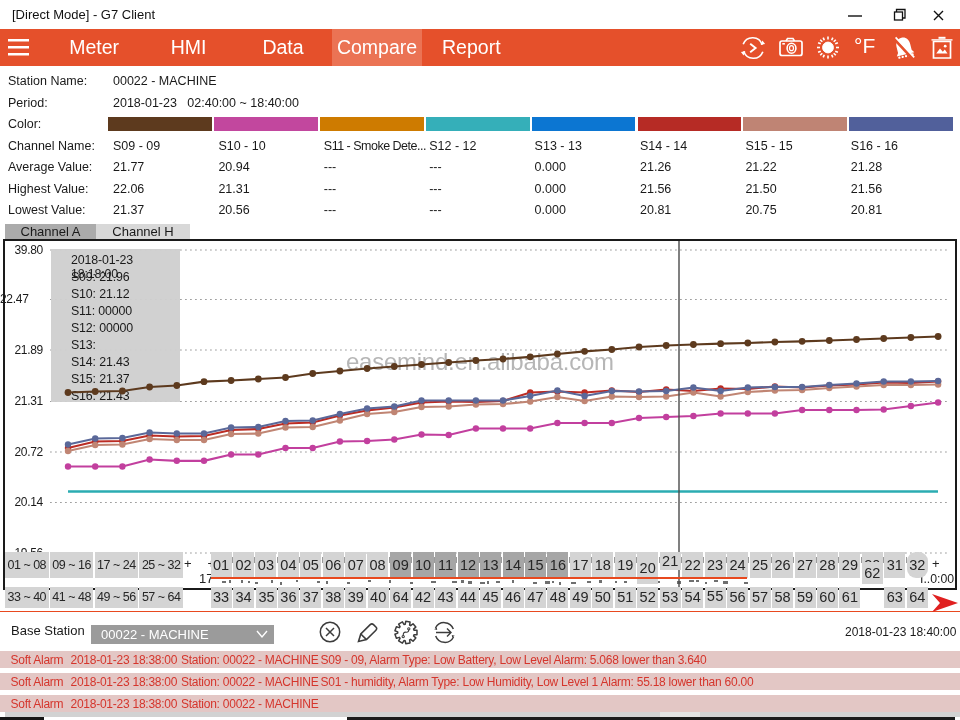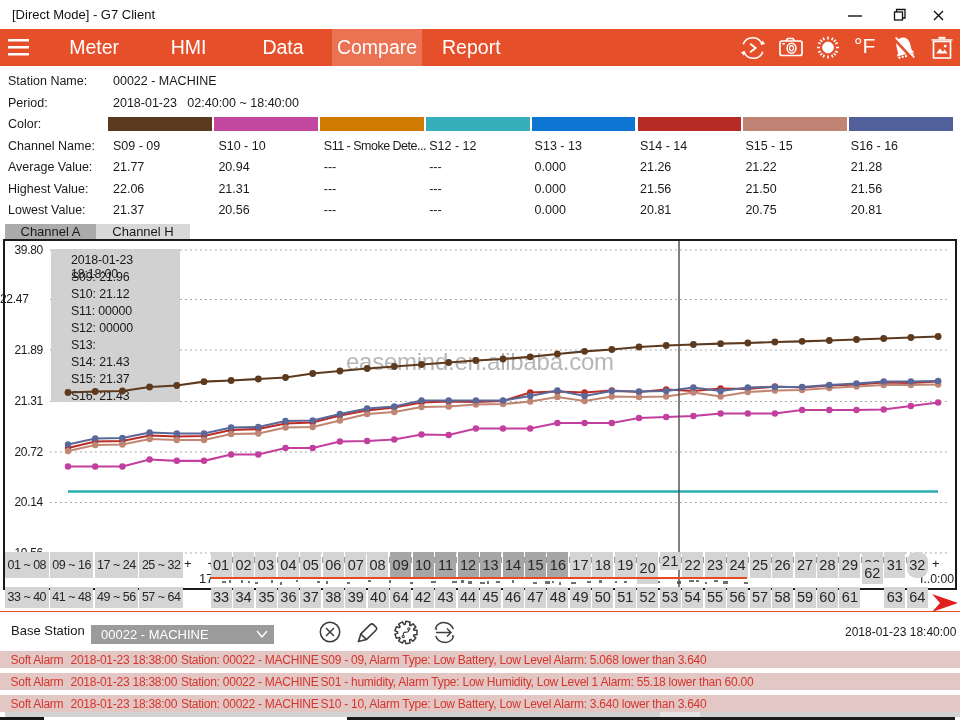--- a/index.html
+++ b/index.html
@@ -481,21 +481,21 @@
 <div class="nb" style="left:592.3px;top:586.5px;height:21.5px;background:#d4d4d4;">50</div>
 <div class="nb" style="left:614.8px;top:551.5px;height:26px;background:#d4d4d4;">19</div>
 <div class="nb" style="left:614.8px;top:586.5px;height:21.5px;background:#d4d4d4;">51</div>
 <div class="nb" style="left:637.2px;top:551.5px;height:32px;background:#d4d4d4;">20</div>
 <div class="nb" style="left:637.2px;top:586.5px;height:21.5px;background:#d4d4d4;">52</div>
 <div class="nb" style="left:659.7px;top:551.5px;height:18px;background:#d4d4d4;">21</div>
 <div class="nb" style="left:659.7px;top:586.5px;height:21.5px;background:#d4d4d4;">53</div>
 <div class="nb" style="left:682.2px;top:551.5px;height:26px;background:#d4d4d4;">22</div>
 <div class="nb" style="left:682.2px;top:586.5px;height:21.5px;background:#d4d4d4;">54</div>
 <div class="nb" style="left:704.6px;top:551.5px;height:26px;background:#d4d4d4;">23</div>
-<div class="nb" style="left:704.6px;top:586.5px;height:21.5px;background:#d4d4d4;">55</div>
+<div class="nb" style="left:704.6px;top:586.5px;height:21.5px;background:#d4d4d4;font-family:Liberation Mono, monospace;">55</div>
 <div class="nb" style="left:727.1px;top:551.5px;height:26px;background:#d4d4d4;">24</div>
 <div class="nb" style="left:727.1px;top:586.5px;height:21.5px;background:#d4d4d4;">56</div>
 <div class="nb" style="left:749.5px;top:551.5px;height:26px;background:#d4d4d4;">25</div>
 <div class="nb" style="left:749.5px;top:586.5px;height:21.5px;background:#d4d4d4;">57</div>
 <div class="nb" style="left:772.0px;top:551.5px;height:26px;background:#d4d4d4;">26</div>
 <div class="nb" style="left:772.0px;top:586.5px;height:21.5px;background:#d4d4d4;">58</div>
 <div class="nb" style="left:794.5px;top:551.5px;height:26px;background:#d4d4d4;">27</div>
 <div class="nb" style="left:794.5px;top:586.5px;height:21.5px;background:#d4d4d4;">59</div>
 <div class="nb" style="left:816.9px;top:551.5px;height:26px;background:#d4d4d4;">28</div>
 <div class="nb" style="left:816.9px;top:586.5px;height:21.5px;background:#d4d4d4;">60</div>
@@ -555,20 +555,19 @@
 <div class="alarm" style="top:672.5px;">
       <span style="left:10.5px;">Soft Alarm</span>
       <span style="left:70.5px;">2018-01-23 18:38:00</span>
       <span style="left:181px;">Station: 00022 - MACHINE</span>
       <span style="left:320.5px;">S01 - humidity, Alarm Type: Low Humidity, Low Level 1 Alarm: 55.18 lower than 60.00</span>
     </div>
 <div class="alarm" style="top:694.5px;">
       <span style="left:10.5px;">Soft Alarm</span>
       <span style="left:70.5px;">2018-01-23 18:38:00</span>
       <span style="left:181px;">Station: 00022 - MACHINE</span>
-      <span style="left:320.5px;">S10 - 10, Alarm Type: Low Battery, Low Level Alarm: 3.640 lower than 3.640</span>
     </div>
 
 <div style="position:absolute;left:5px;top:712px;width:955px;height:4.5px;background:#D2D2D2;"></div>
 <div style="position:absolute;left:660px;top:712px;width:40px;height:4.5px;background:#E4E4E4;"></div>
 <div style="position:absolute;left:0;top:716.5px;width:44px;height:3.5px;background:#161616;"></div>
 <div style="position:absolute;left:347px;top:716.5px;width:608px;height:3.5px;background:#1b1b1b;"></div>
 
 </div>
 </body></html>

